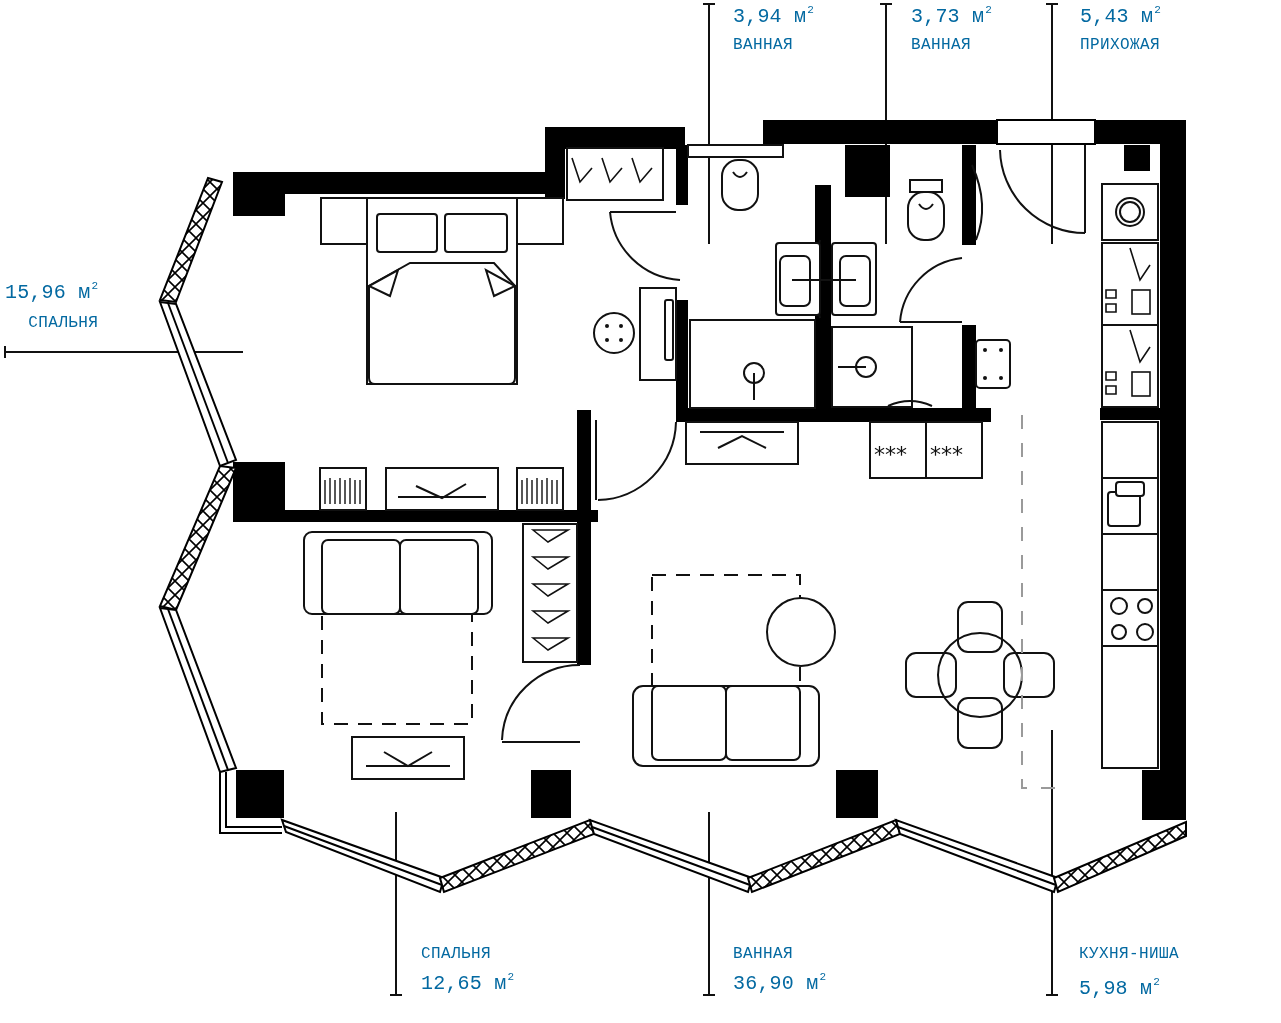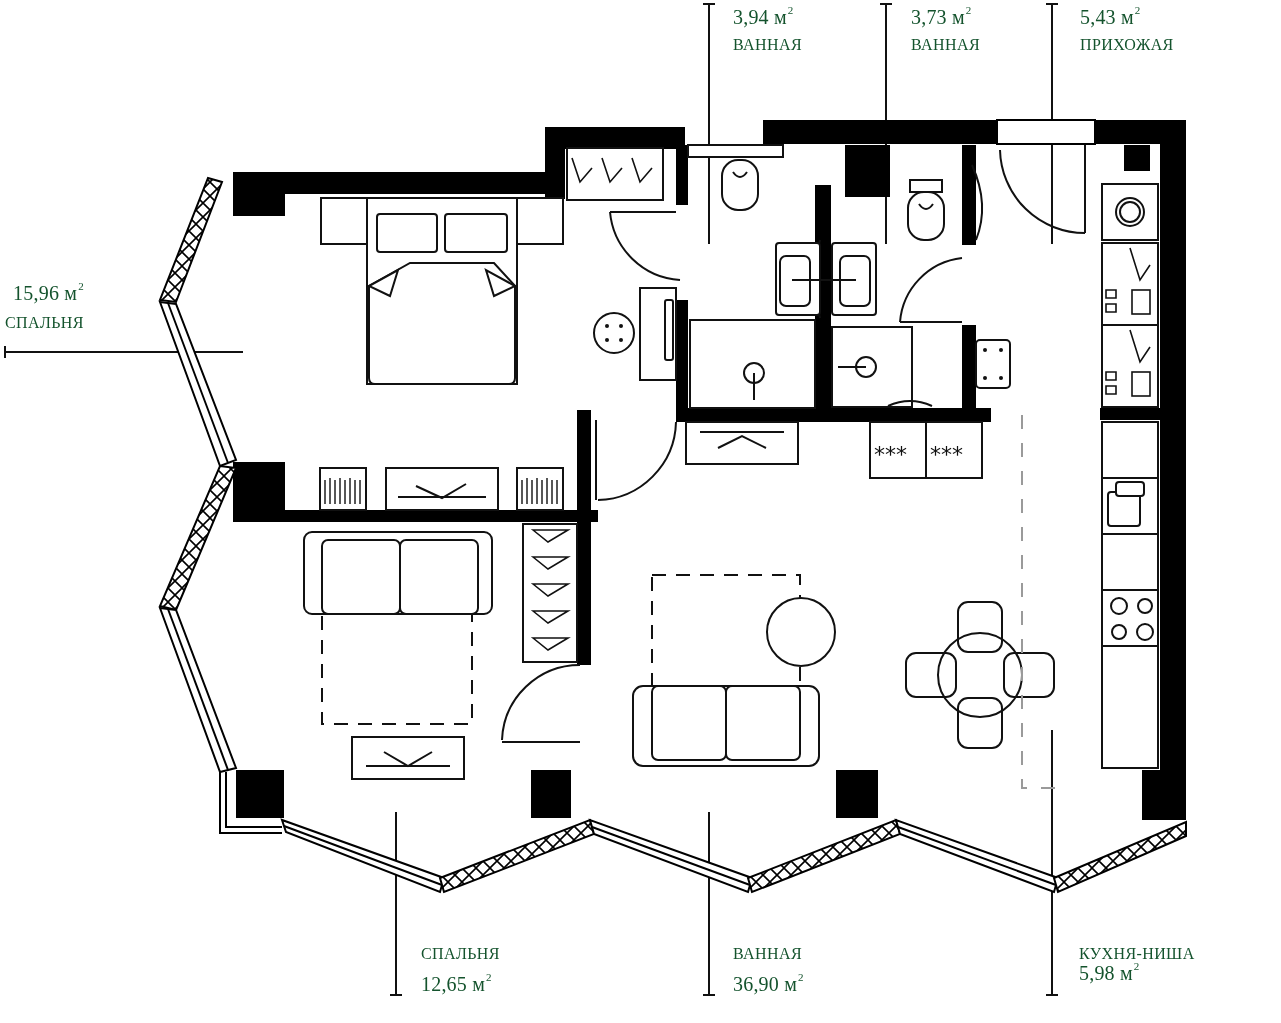--- a/index.html
+++ b/index.html
@@ -1,18 +1,18 @@
 <!DOCTYPE html>
 <html><head>
 <meta charset="utf-8">
 <style>
   html,body{margin:0;padding:0;background:#ffffff;}
   body{width:1281px;height:1023px;position:relative;overflow:hidden;font-family:"Liberation Sans","DejaVu Sans",sans-serif;color:#111;}
   #plan{position:absolute;left:0;top:0;width:1281px;height:1023px;}
-  .lbl{position:absolute;font-family:Liberation Serif, serif;color:#14532d;white-space:nowrap;line-height:1;}
+  .lbl{position:absolute;font-family:Liberation Mono, monospace;color:#0369a1;white-space:nowrap;line-height:1;}
   .area{font-size:20px;letter-spacing:0.2px;}
   .name{font-size:16px;letter-spacing:0.4px;}
   .area sup{font-size:11px;vertical-align:top;position:relative;top:-2px;margin-left:1px;}
   svg text{font-family:"DejaVu Sans",sans-serif;}
 </style>
 </head>
 <body>
 
 <svg id="plan" viewBox="0 0 1281 1023" xmlns="http://www.w3.org/2000/svg">
   <defs>
@@ -283,14 +283,14 @@
 <div class="lbl" style="left:421px;top:946px;">
   <div class="name">СПАЛЬНЯ</div>
   <div class="area" style="margin-top:12px;"><span>12,65 м</span><sup>2</sup></div>
 </div>
 <div class="lbl" style="left:733px;top:946px;">
   <div class="name">ВАННАЯ</div>
   <div class="area" style="margin-top:12px;"><span>36,90 м</span><sup>2</sup></div>
 </div>
 <div class="lbl" style="left:1079px;top:946px;">
   <div class="name">КУХНЯ-НИША</div>
-  <div class="area" style="margin-top:1px;"><span>5,98 м</span><sup>2</sup></div>
+  <div class="area" style="margin-top:17px;"><span>5,98 м</span><sup>2</sup></div>
 </div>
 
 </body></html>

